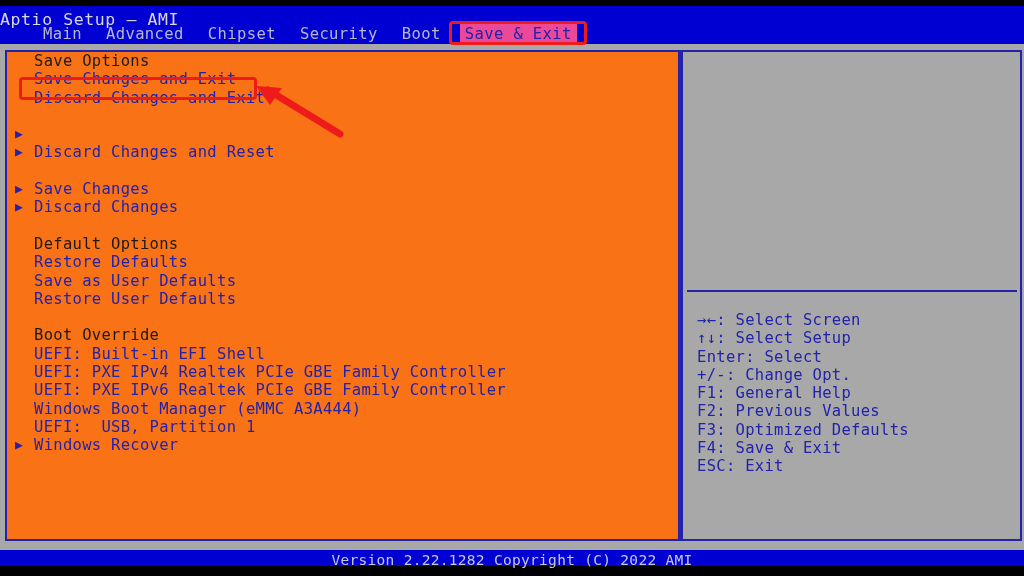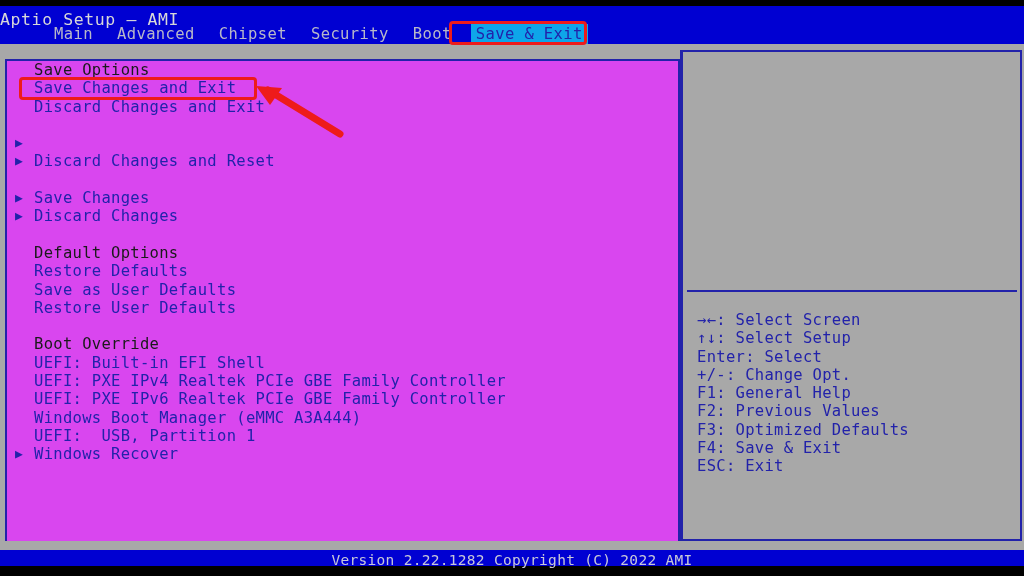--- a/index.html
+++ b/index.html
@@ -39,33 +39,33 @@
 
   
   .menubar {
     position: absolute;
     left: 0;
     top: 23px;
     width: 1024px;
     height: 21px;
     display: flex;
     align-items: center;
-    padding-left: 49px;
+    padding-left: 38px;
     box-sizing: border-box;
   }
   .menu-item {
     color: #b8b8c8;
     font-size: 15.5px;
     letter-spacing: 0.4px;
     padding: 1px 5px;
     margin-right: 14px;
     white-space: pre;
   }
   .menu-item.active {
-    background: #0ea5e9;
+    background: #ec4899;
     color: #2222aa;
   }
 
   
   .gray-strip-top {
     position: absolute;
     left: 0;
     top: 44px;
     width: 1024px;
     height: 6px;
@@ -84,22 +84,21 @@
 
   
   .panel-left {
     position: absolute;
     left: 5px;
     top: 50px;
     width: 675px;
     height: 491px;
     border: 2px solid #2222aa;
     box-sizing: border-box;
-    background: #d946ef;
-    margin-top: 9px;
+    background: #f97316;
   }
   
   .panel-right {
     position: absolute;
     left: 680px;
     top: 50px;
     width: 342px;
     height: 491px;
     border: 2px solid #2222aa;
     border-left-width: 3px;

